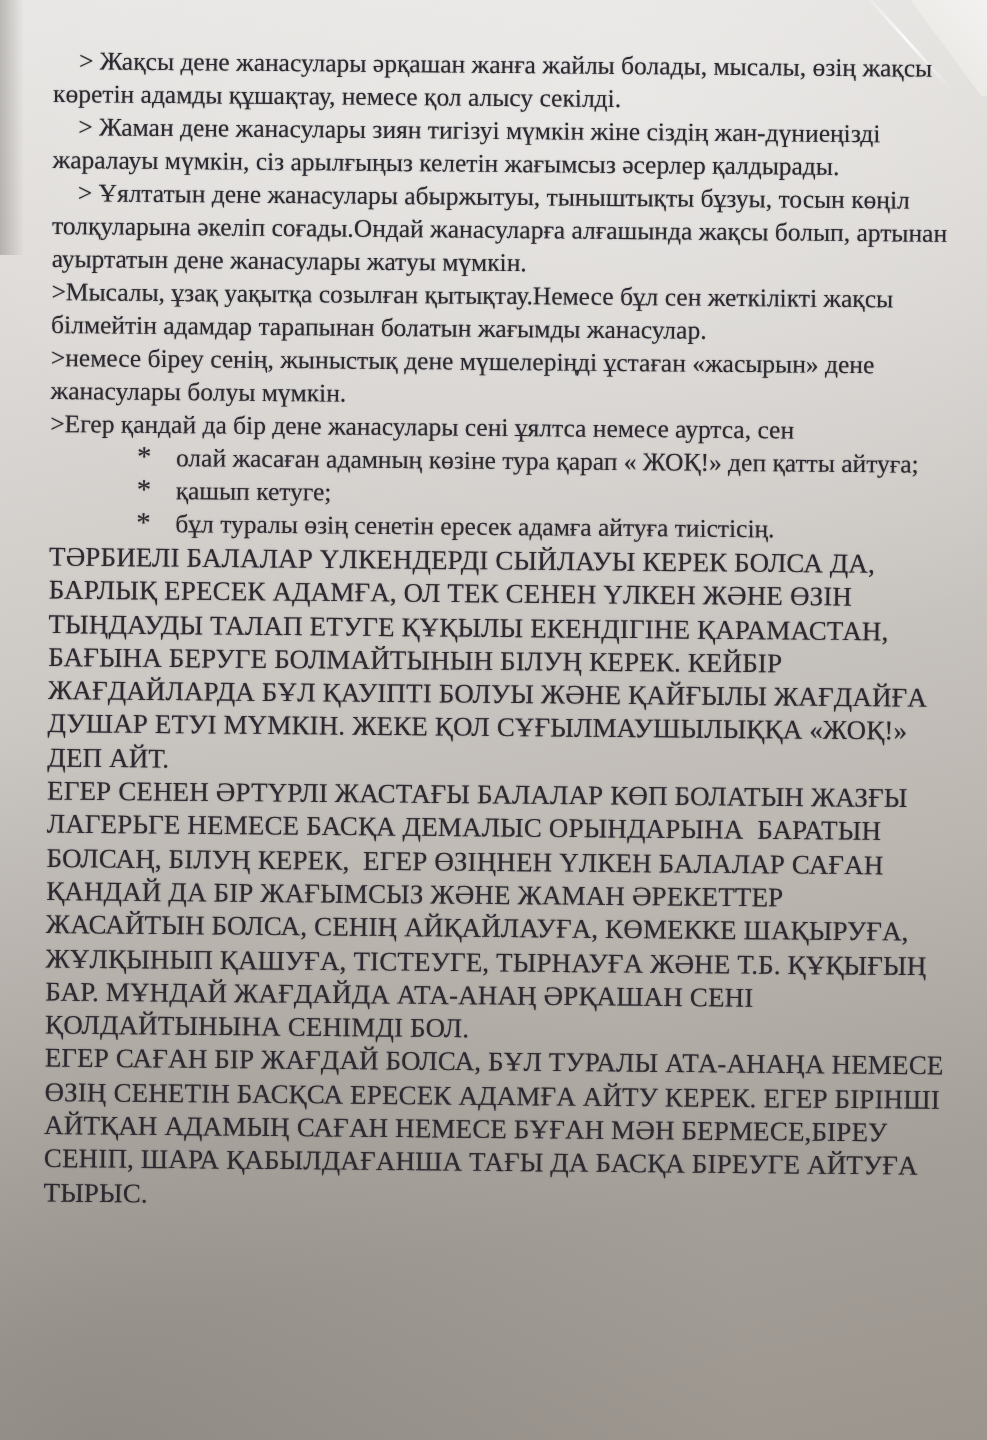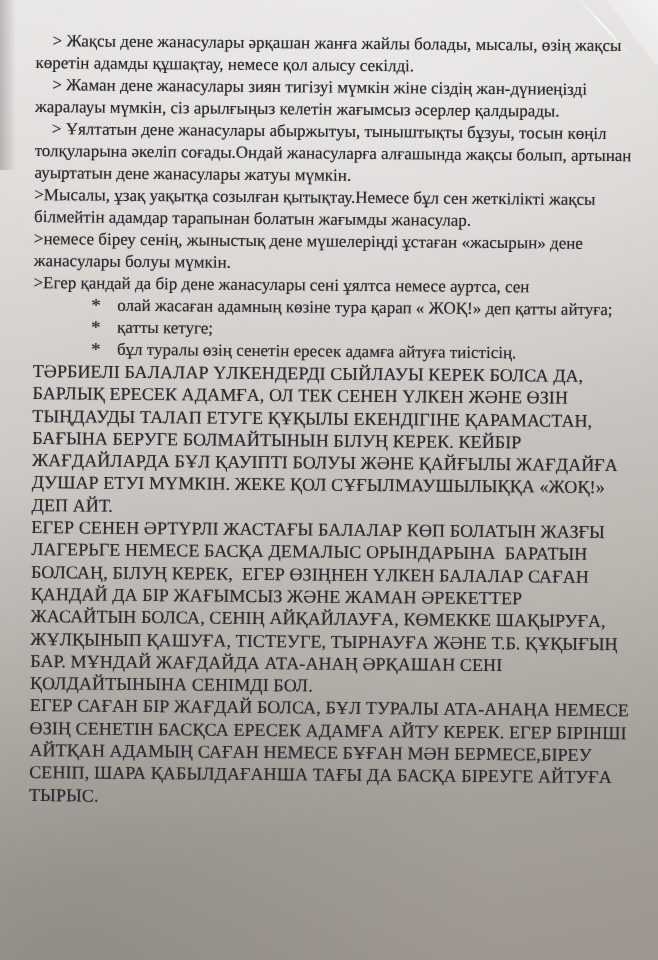--- a/index.html
+++ b/index.html
@@ -87,21 +87,21 @@
     <p class="para">&gt;немесе біреу сенің, жыныстық дене мүшелеріңді ұстаған «жасырын» дене жанасулары болуы мүмкін.</p>
     <p class="para">&gt;Егер қандай да бір дене жанасулары сені ұялтса немесе ауртса, сен</p>
 
     <ul class="bullets">
       <li class="bullet">
         <span class="marker">*</span>
         <span class="btext">олай жасаған адамның көзіне тура қарап « ЖОҚ!» деп қатты айтуға;</span>
       </li>
       <li class="bullet">
         <span class="marker">*</span>
-        <span class="btext">қатты кетуге;</span>
+        <span class="btext">қашып кетуге;</span>
       </li>
       <li class="bullet">
         <span class="marker">*</span>
         <span class="btext">бұл туралы өзің сенетін ересек адамға айтуға тиістісің.</span>
       </li>
     </ul>
 
     <p class="upper">ТӘРБИЕЛІ БАЛАЛАР ҮЛКЕНДЕРДІ СЫЙЛАУЫ КЕРЕК БОЛСА ДА, БАРЛЫҚ ЕРЕСЕК АДАМҒА, ОЛ ТЕК СЕНЕН ҮЛКЕН ЖӘНЕ ӨЗІН ТЫҢДАУДЫ ТАЛАП ЕТУГЕ ҚҰҚЫЛЫ ЕКЕНДІГІНЕ ҚАРАМАСТАН, БАҒЫНА БЕРУГЕ БОЛМАЙТЫНЫН БІЛУҢ КЕРЕК. КЕЙБІР ЖАҒДАЙЛАРДА БҰЛ ҚАУІПТІ БОЛУЫ ЖӘНЕ ҚАЙҒЫЛЫ ЖАҒДАЙҒА ДУШАР ЕТУІ МҮМКІН. ЖЕКЕ ҚОЛ СҰҒЫЛМАУШЫЛЫҚҚА «ЖОҚ!» ДЕП АЙТ.</p>
     <p class="upper">ЕГЕР СЕНЕН ӘРТҮРЛІ ЖАСТАҒЫ БАЛАЛАР КӨП БОЛАТЫН ЖАЗҒЫ ЛАГЕРЬГЕ НЕМЕСЕ БАСҚА ДЕМАЛЫС ОРЫНДАРЫНА  БАРАТЫН БОЛСАҢ, БІЛУҢ КЕРЕК,  ЕГЕР ӨЗІҢНЕН ҮЛКЕН БАЛАЛАР САҒАН ҚАНДАЙ ДА БІР ЖАҒЫМСЫЗ ЖӘНЕ ЖАМАН ӘРЕКЕТТЕР ЖАСАЙТЫН БОЛСА, СЕНІҢ АЙҚАЙЛАУҒА, КӨМЕККЕ ШАҚЫРУҒА, ЖҰЛҚЫНЫП ҚАШУҒА, ТІСТЕУГЕ, ТЫРНАУҒА ЖӘНЕ Т.Б. ҚҰҚЫҒЫҢ БАР. МҰНДАЙ ЖАҒДАЙДА АТА-АНАҢ ӘРҚАШАН СЕНІ ҚОЛДАЙТЫНЫНА СЕНІМДІ БОЛ.</p>
     <p class="upper">ЕГЕР САҒАН БІР ЖАҒДАЙ БОЛСА, БҰЛ ТУРАЛЫ АТА-АНАҢА НЕМЕСЕ ӨЗІҢ СЕНЕТІН БАСҚСА ЕРЕСЕК АДАМҒА АЙТУ КЕРЕК. ЕГЕР БІРІНШІ АЙТҚАН АДАМЫҢ САҒАН НЕМЕСЕ БҰҒАН МӘН БЕРМЕСЕ,БІРЕУ СЕНІП, ШАРА ҚАБЫЛДАҒАНША ТАҒЫ ДА БАСҚА БІРЕУГЕ АЙТУҒА ТЫРЫС.</p>

